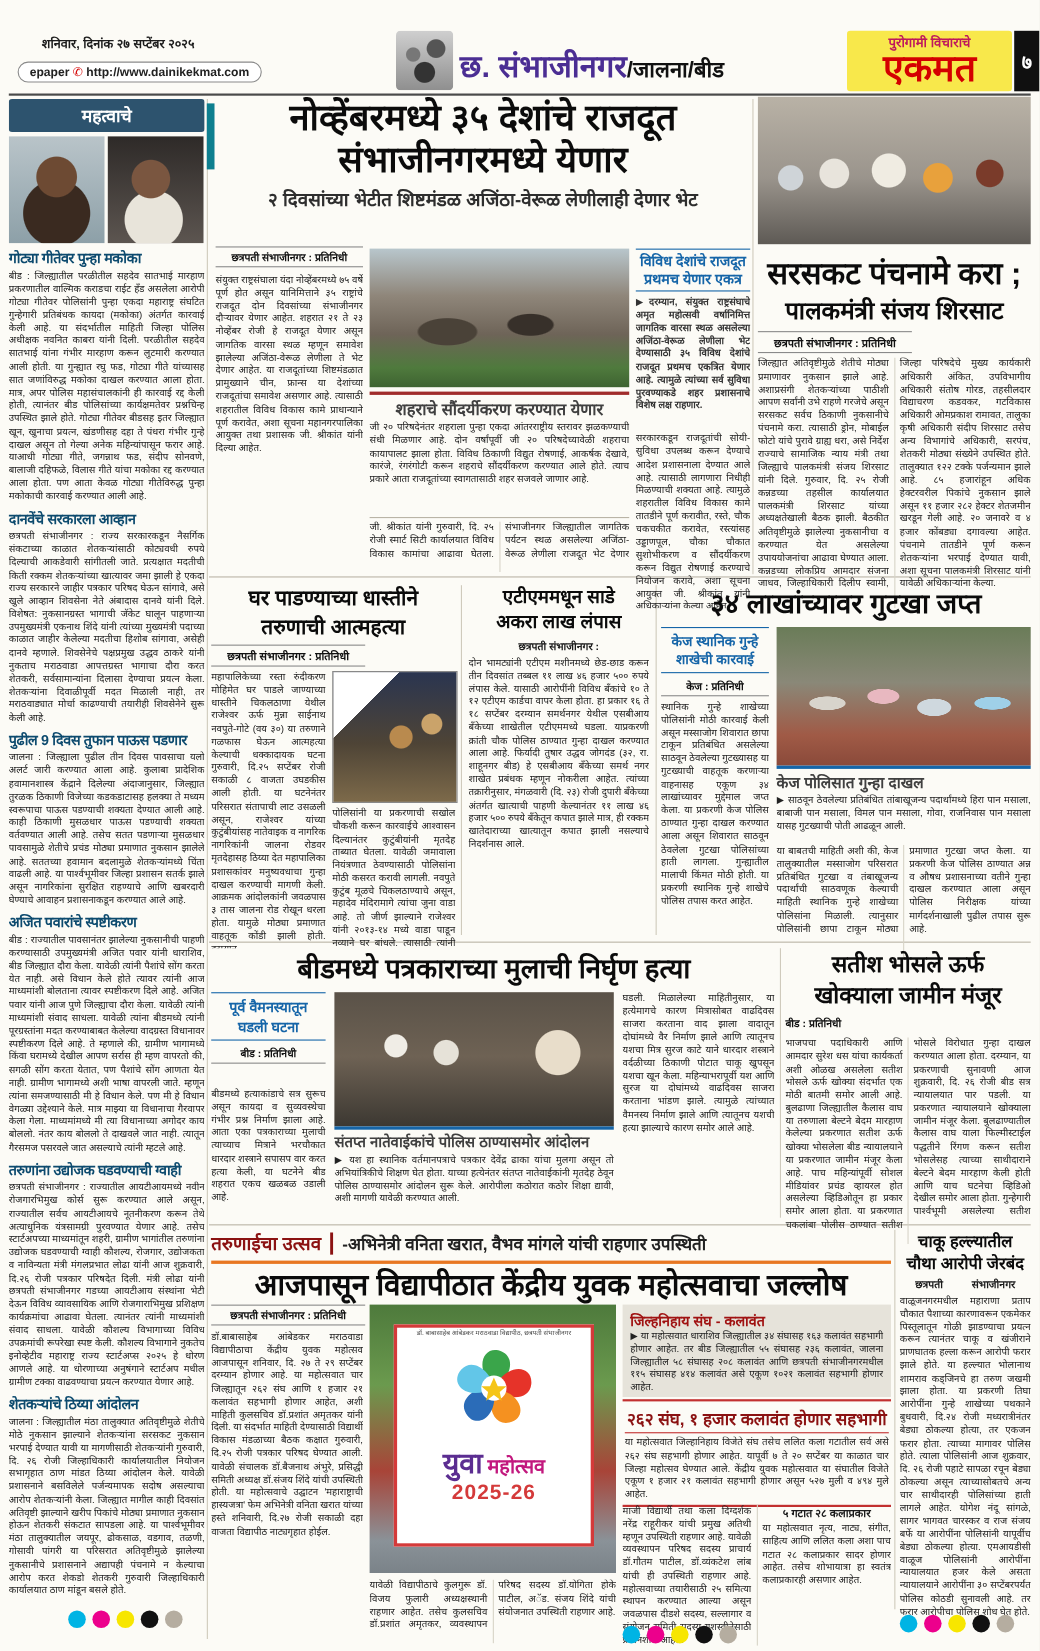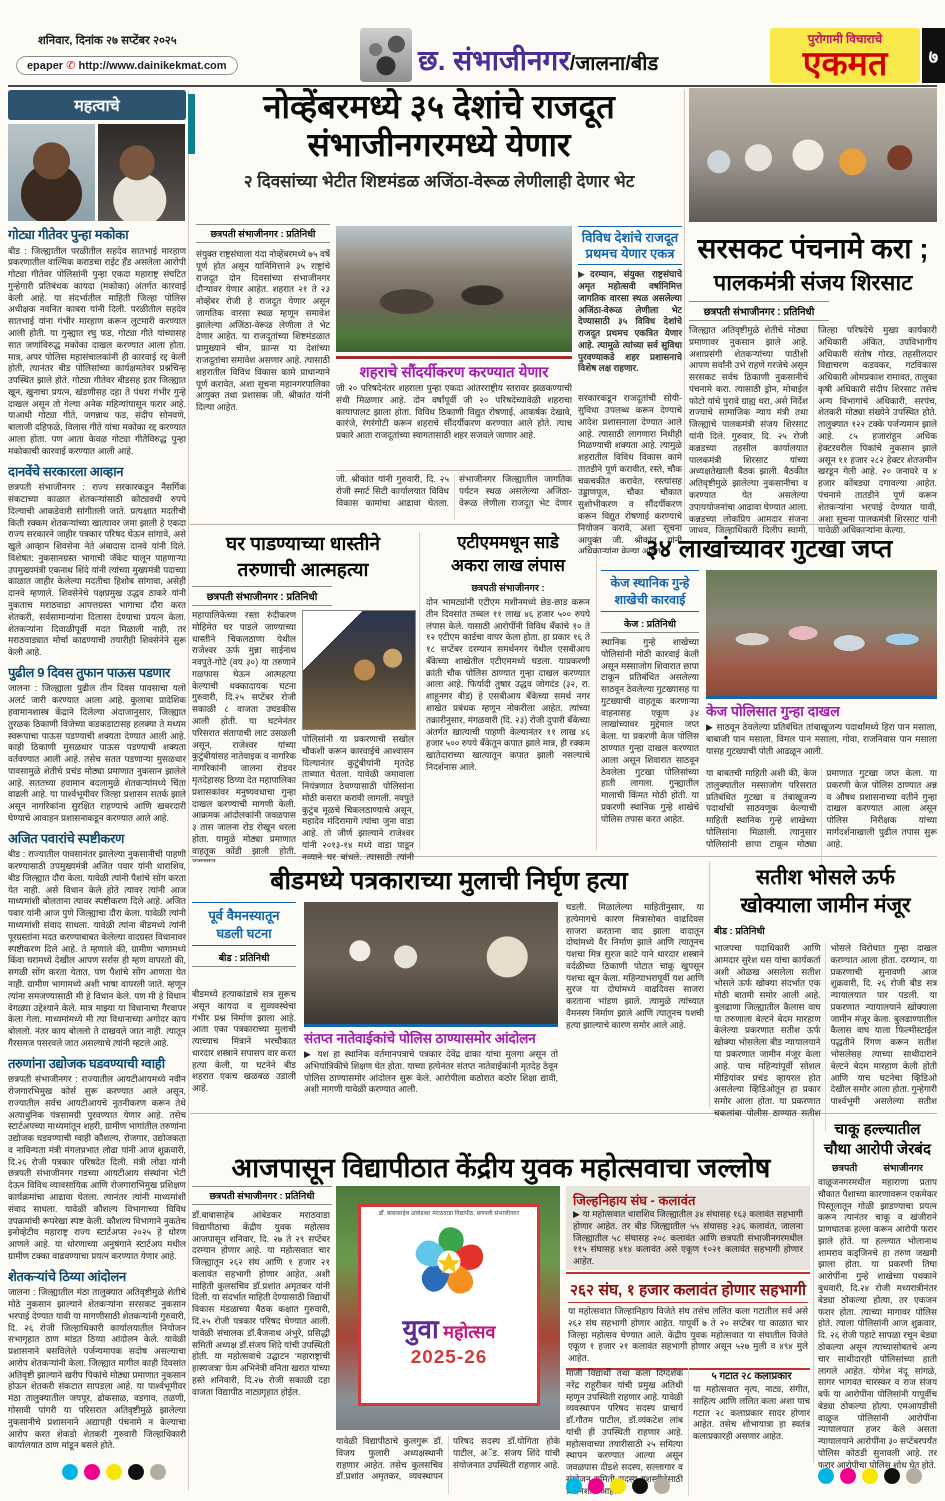--- a/index.html
+++ b/index.html
@@ -3,21 +3,21 @@
 <meta charset="utf-8">
 <style>
   html,body{margin:0;padding:0;}
   body{font-family:"Liberation Sans","DejaVu Sans",sans-serif;background:#e8e6e0;}
   #page{position:relative;width:945px;height:1501px;background:#fcfbf6;margin:0 auto;overflow:hidden;color:#1a1a1a;}
   .abs{position:absolute;}
   .body-txt{font-size:8.8px;line-height:1.34;color:#222;text-align:justify;overflow:hidden;}
   .headline{font-weight:900;color:#0b0b0b;white-space:nowrap;text-align:center;}
   .byline{font-weight:bold;font-size:10px;text-align:center;border-top:1px solid #8a8a8a;border-bottom:1px solid #8a8a8a;padding:2px 0;color:#111;}
   .blue-sub{color:#1565a8;font-weight:bold;text-align:center;border-top:1.5px solid #1565a8;border-bottom:1.5px solid #1565a8;padding:3px 0;}
-  .cap-title{font-weight:900;color:#a21caf;}
+  .cap-title{font-weight:900;color:#404040;}
   .two-col{column-count:2;column-gap:10px;column-rule:1px solid #d8d4c8;}
   .vrule{background:#cfcabc;width:1px;}
   .hrule{background:#b9b4a6;height:1px;}
   .photo{overflow:hidden;}
   .dots{display:flex;gap:6px;}
   .dot{width:16px;height:16px;border-radius:50%;}
   .sb-art h3{font-size:13px;font-weight:900;margin:7px 0 3px;letter-spacing:-0.3px;line-height:1.12;color:#0c4a6e;}
   .sb-art p{margin:0;}
 </style>
 </head>
@@ -179,20 +179,25 @@
     </div>
   </div>
 
   <div class="abs" style="left:714px;top:862px;width:223px;height:248px;">
     <div class="headline" style="font-size:21px;">सतीश भोसले ऊर्फ</div>
     <div class="headline" style="font-size:21px;">खोक्याला जामीन मंजूर</div>
     <div class="byline" style="width:110px;margin:4px 0;border-top:none;border-bottom:none;text-align:left;font-size:9.5px;">बीड : प्रतिनिधी</div>
     <div class="body-txt two-col" style="height:188px;">भाजपचा पदाधिकारी आणि आमदार सुरेश धस यांचा कार्यकर्ता अशी ओळख असलेला सतीश भोसले ऊर्फ खोक्या संदर्भात एक मोठी बातमी समोर आली आहे. बुलढाणा जिल्ह्यातील कैलास वाघ या तरुणाला बेल्टने बेदम मारहाण केलेल्या प्रकरणात सतीश ऊर्फ खोक्या भोसलेला बीड न्यायालयाने या प्रकरणात जामीन मंजूर केला आहे. पाच महिन्यांपूर्वी सोशल मीडियांवर प्रचंड व्हायरल होत असलेल्या व्हिडिओतून हा प्रकार समोर आला होता. या प्रकरणात चकलांबा पोलीस ठाण्यात सतीश भोसले विरोधात गुन्हा दाखल करण्यात आला होता. दरम्यान, या प्रकरणाची सुनावणी आज शुक्रवारी, दि. २६ रोजी बीड सत्र न्यायालयात पार पडली. या प्रकरणात न्यायालयाने खोक्याला जामीन मंजूर केला. बुलढाण्यातील कैलास वाघ याला फिल्मीस्टाईल पद्धतीने रिंगण करून सतीश भोसलेसह त्याच्या साथीदाराने बेल्टने बेदम मारहाण केली होती आणि याच घटनेचा व्हिडिओ देखील समोर आला होता. गुन्हेगारी पार्श्वभूमी असलेल्या सतीश भोसले विरोधात गंभीर स्वरूपाच्या गुन्ह्यांची नोंद आहे.</div>
   </div>
 
+  <div class="abs" style="left:192px;top:1118px;width:618px;border-bottom:3px solid #e87722;padding-bottom:5px;white-space:nowrap;">
+    <span style="color:#8b1212;font-weight:900;font-size:17px;">तरुणाईचा उत्सव</span>
+    <span style="color:#8b1212;font-weight:900;font-size:17px;">┃</span>
+    <span style="color:#222;font-weight:bold;font-size:15.5px;">-अभिनेत्री वनिता खरात, वैभव मांगले यांची राहणार उपस्थिती</span>
+  </div>
   <div class="abs headline" style="left:192px;top:1148px;width:618px;font-size:27px;">आजपासून विद्यापीठात केंद्रीय युवक महोत्सवाचा जल्लोष</div>
   <div class="abs" style="left:192px;top:1186px;width:618px;height:312px;">
     <div class="byline" style="position:absolute;left:0;top:0;width:140px;font-size:9.5px;">छत्रपती संभाजीनगर : प्रतिनिधी</div>
     <div class="body-txt" style="position:absolute;left:0;top:24px;width:138px;height:286px;">डॉ.बाबासाहेब आंबेडकर मराठवाडा विद्यापीठाचा केंद्रीय युवक महोत्सव आजपासून शनिवार, दि. २७ ते २९ सप्टेंबर दरम्यान होणार आहे. या महोत्सवात चार जिल्ह्यातून २६२ संघ आणि १ हजार २१ कलावंत सहभागी होणार आहेत, अशी माहिती कुलसचिव डॉ.प्रशांत अमृतकर यांनी दिली. या संदर्भात माहिती देण्यासाठी विद्यार्थी विकास मंडळाच्या बैठक कक्षात गुरुवारी, दि.२५ रोजी पत्रकार परिषद घेण्यात आली. यावेळी संचालक डॉ.बैजनाथ अंभुरे, प्रसिद्धी समिती अध्यक्ष डॉ.संजय शिंदे यांची उपस्थिती होती. या महोत्सवाचे उद्घाटन 'महाराष्ट्राची हास्यजत्रा' फेम अभिनेत्री वनिता खरात यांच्या हस्ते शनिवारी, दि.२७ रोजी सकाळी दहा वाजता विद्यापीठ नाट्यगृहात होईल.</div>
     <div class="abs photo" style="left:144px;top:0px;width:224px;height:244px;background:linear-gradient(180deg,#4e7a3c 0%,#6b9a4e 30%,#a84438 62%,#8a9298 88%,#7a8288 100%);">
       <div style="position:absolute;left:22px;top:18px;width:176px;height:196px;background:#fff;border:3px solid #d43a3a;border-radius:0;text-align:center;">
         <div style="font-size:6px;color:#444;padding:3px 6px 0;line-height:1.2;">डॉ. बाबासाहेब आंबेडकर मराठवाडा विद्यापीठ, छत्रपती संभाजीनगर</div>
         <svg width="92" height="88" viewBox="0 0 100 100" style="margin-top:1px;">
           <g>
             <path d="M50,50 C28,28 40,4 58,12 C74,19 66,42 50,50Z" fill="#3aa54a"></path>

